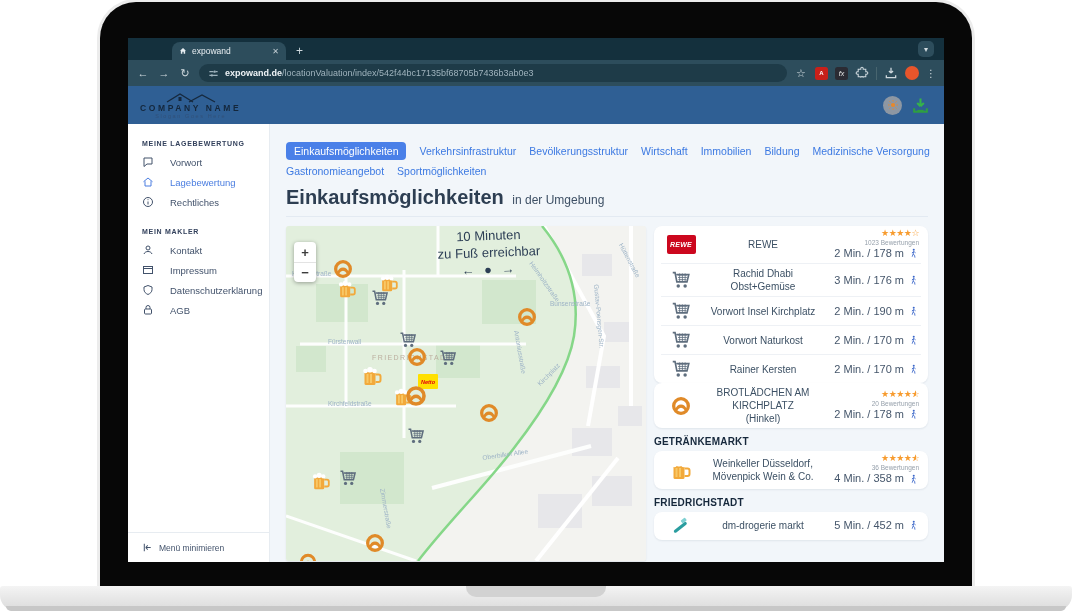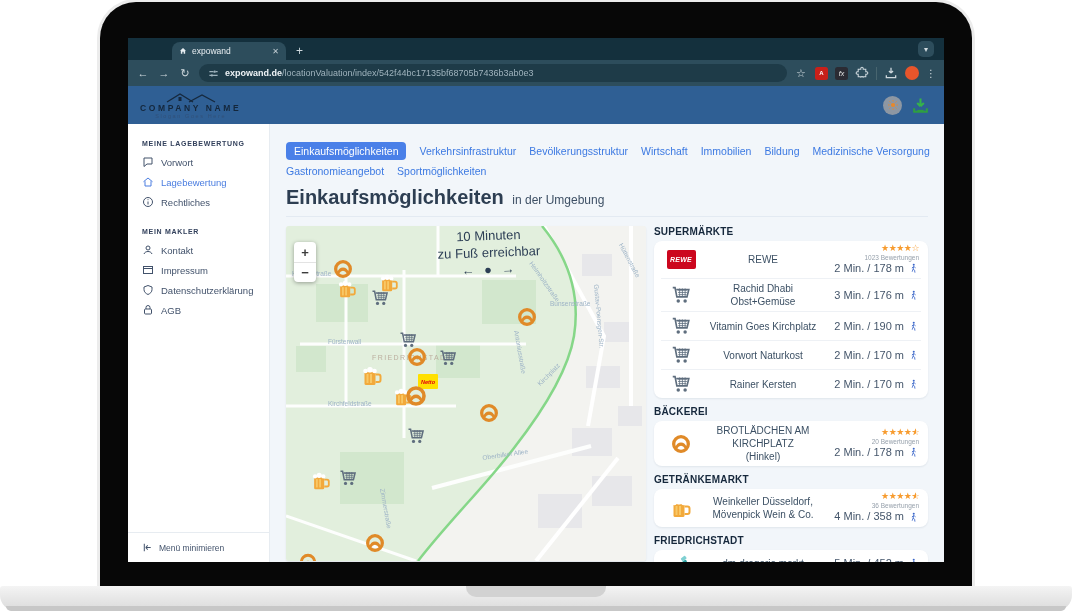--- a/index.html
+++ b/index.html
@@ -44,21 +44,21 @@
   .logo{margin-left:12px;display:flex;flex-direction:column;align-items:center;}
   .logo .cname{font-size:8.5px;letter-spacing:2.6px;color:#14273c;font-weight:bold;}
   .logo .slog{font-size:5.5px;letter-spacing:1.6px;color:#31517a;}
   .hdr-right{margin-left:auto;margin-right:14px;display:flex;align-items:center;gap:9px;}
   .sunbtn{width:19px;height:19px;border-radius:50%;background:#8d97a3;display:flex;align-items:center;justify-content:center;}
 
   
   .appbody{position:absolute;left:0;top:86px;width:816px;height:438px;background:#f2f6fa;display:flex;}
   .sidebar{width:142px;background:#fff;border-right:1px solid #e7ecf1;position:relative;flex:none;}
   .seclabel{font-size:7px;font-weight:bold;letter-spacing:.7px;color:#33415c;margin:16px 0 5px 14px;}
-  .sitem{display:flex;align-items:center;gap:7px;padding:4px 14px;font-size:9.5px;color:#42526b;cursor:pointer;}
+  .sitem{display:flex;align-items:center;gap:16px;padding:4px 14px;font-size:9.5px;color:#42526b;cursor:pointer;}
   .sitem.active{color:#4a7de0;}
   .sitem .icn{color:inherit;}
   .minimize{position:absolute;left:0;bottom:0;width:100%;border-top:1px solid #e7ecf1;padding:9px 14px;
             display:flex;align-items:center;gap:6px;font-size:8.5px;color:#42526b;}
   .icn{display:inline-flex;flex:none;}
   .icn svg{width:100%;height:100%;display:block;}
 
   .content{flex:1;padding:18px 16px 0 16px;overflow:hidden;}
   .tabrow{display:flex;gap:13px;align-items:center;margin-bottom:3px;flex-wrap:nowrap;}
   .navtab{font-size:10.5px;color:#3c79e2;padding:2px 0;white-space:nowrap;cursor:pointer;}
@@ -499,21 +499,20 @@
                     <svg viewBox="0 0 24 24">
                       <circle cx="12" cy="12" r="8" fill="none" stroke="#E08A28" stroke-width="3.6"></circle>
                       <path d="M6.5 16.5C9 10 15 10 17.5 16.5M17.5 16.5C14 11.5 10 11.5 6.5 16.5" fill="none" stroke="#E08A28" stroke-width="2.4"></path>
                     </svg>
                   </span></div>
               </div>
           </div>
 
           <div class="panel" id="panel">
               <div class="psec">
-                <div class="psec-title">SUPERMÄRKTE</div>
                 <div class="pcard">
                   <div class="prow">
                     <div class="ric">
                       <div class="rewebox">REWE</div>
                     </div>
                     <div class="rname">
                       <div>REWE</div>
                     </div>
                     <div class="rmeta">
                       <span class="stars"><span>★</span><span>★</span><span>★</span><span>★</span><span>☆</span></span>
@@ -560,21 +559,21 @@
                       <span class="icn" style="height: 22px; width: 22px;">
                         <svg viewBox="0 0 24 24">
                           <path d="M3 4h2.5l2 10h11l2-8H7" fill="none" stroke="#5f6e7e" stroke-width="1.8"></path>
                           <path d="M8.2 6.8h10.6M8.7 9.2h9.8M9.1 11.6h8.8M10.5 4.8v8.7M13.5 4.8v8.7M16.5 4.8v8.7" stroke="#5f6e7e" stroke-width=".9"></path>
                           <circle cx="9" cy="18.5" r="1.9" fill="#5f6e7e"></circle>
                           <circle cx="16.5" cy="18.5" r="1.9" fill="#5f6e7e"></circle>
                         </svg>
                       </span>
                     </div>
                     <div class="rname">
-                      <div>Vitamin Goes Kirchplatz</div>
+                      <div>Vorwort Insel Kirchplatz</div>
                     </div>
                     <div class="rmeta">
                       <span class="dist">
                         <span>2 Min. /  190 m</span>
                         <span class="icn" style="height: 11px; width: 11px;">
                           <svg viewBox="0 0 24 24">
                             <circle cx="12.5" cy="3.8" r="2.2" fill="#3a66c9"></circle>
                             <path d="M12.5 6.8 11.3 13l3 3 .9 5M11.3 13l-2.2 6M11.6 8.2 8.5 11M13.4 8.2l3.1 2.3" stroke="#3a66c9" stroke-width="1.9" fill="none"></path>
                           </svg>
                         </span>
@@ -629,21 +628,20 @@
                             <circle cx="12.5" cy="3.8" r="2.2" fill="#3a66c9"></circle>
                             <path d="M12.5 6.8 11.3 13l3 3 .9 5M11.3 13l-2.2 6M11.6 8.2 8.5 11M13.4 8.2l3.1 2.3" stroke="#3a66c9" stroke-width="1.9" fill="none"></path>
                           </svg>
                         </span>
                       </span>
                     </div>
                   </div>
                 </div>
               </div>
               <div class="psec">
-                <div class="psec-title">BÄCKEREI</div>
                 <div class="pcard">
                   <div class="prow">
                     <div class="ric">
                       <span class="icn" style="height: 22px; width: 22px;">
                         <svg viewBox="0 0 24 24">
                           <circle cx="12" cy="12" r="8" fill="none" stroke="#E08A28" stroke-width="3.6"></circle>
                           <path d="M6.5 16.5C9 10 15 10 17.5 16.5M17.5 16.5C14 11.5 10 11.5 6.5 16.5" fill="none" stroke="#E08A28" stroke-width="2.4"></path>
                         </svg>
                       </span>
                     </div>

